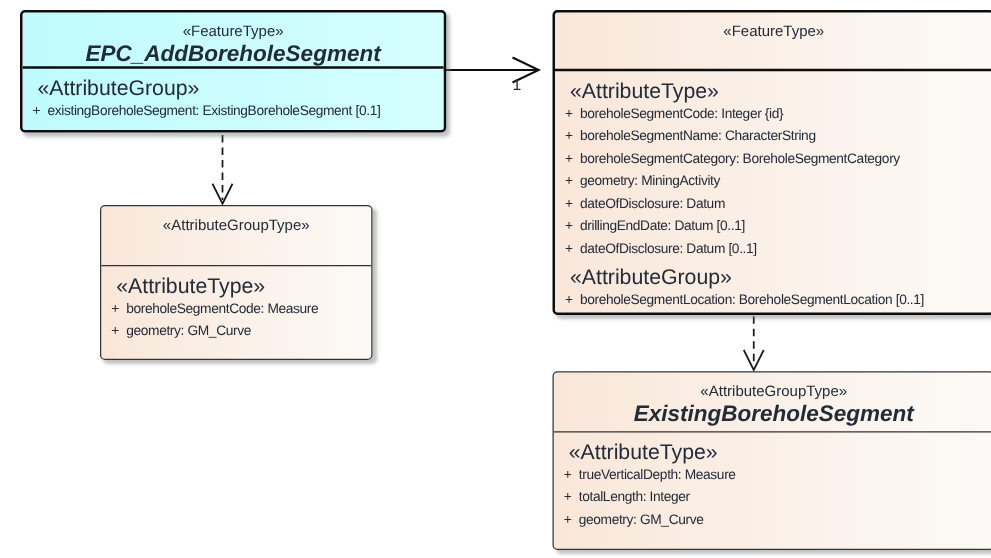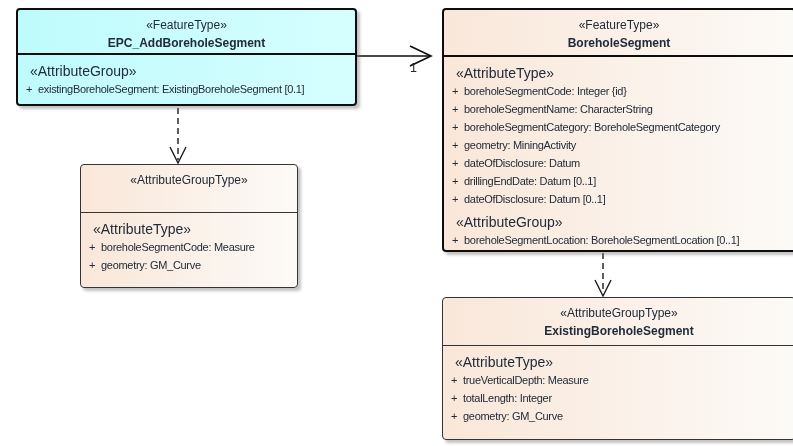--- a/index.html
+++ b/index.html
@@ -50,29 +50,30 @@
   .uml-box.feature-type .box-header,
   .uml-box.group-type-main .box-header { border-bottom: 2px solid #0d0d0d; }
   .uml-box.group-type .box-header { border-bottom: 1px solid #333333; }
 
   .stereotype {
     font-size: 12px;
     line-height: 17px;
     font-weight: 400;
   }
   .box-name {
-    font-size: 12px;
+    font-size: 18px;
     line-height: 18px;
     font-weight: 700;
+    font-style: italic;
   }
 
   .box-body { padding-top: 7px; }
 
   .section-header {
-    font-size: 14px;
+    font-size: 17px;
     line-height: 18px;
     padding-left: 12px;
     white-space: nowrap;
   }
   .section-header.gap { margin-top: 5px; }
 
   .attr-row {
     display: flex;
     font-size: 11px;
     line-height: 18px;
@@ -130,21 +131,20 @@
       <div class="attr-row">
         <span class="vis">+</span>
         <span class="attr-text">existingBoreholeSegment: ExistingBoreholeSegment [0.1]</span>
       </div>
     </div>
   </div>
 
   <div id="box-borehole" class="uml-box group-type-main feature-type" style="left:432px; top:8px; width:354px; height:244px; background: linear-gradient(to right, #f9e7d9 0%, #fcfaf7 100%);">
     <div class="box-header">
       <div class="stereotype">«FeatureType»</div>
-      <div class="box-name">BoreholeSegment</div>
     </div>
     <div class="box-body">
       <div class="section-header">«AttributeType»</div>
       <div class="attr-row">
         <span class="vis">+</span>
         <span class="attr-text">boreholeSegmentCode: Integer {id}</span>
       </div>
       <div class="attr-row">
         <span class="vis">+</span>
         <span class="attr-text">boreholeSegmentName: CharacterString</span>

